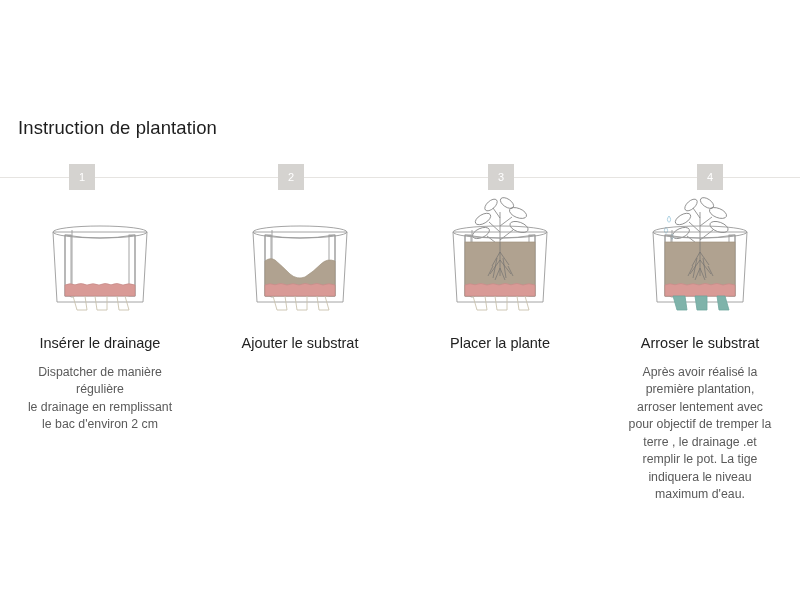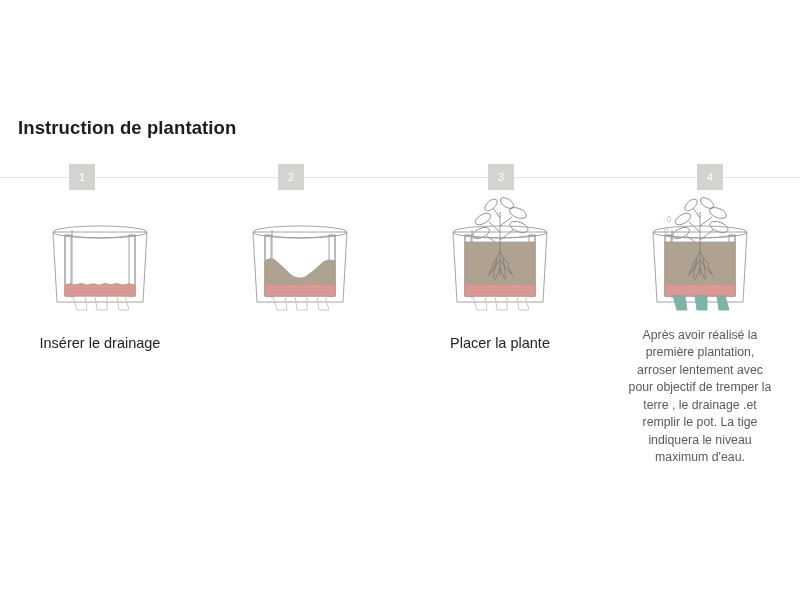--- a/index.html
+++ b/index.html
@@ -30,21 +30,21 @@
     color: #1d1d1d;
   }
   .tagline span { display: block; }
 
   
   .page-title {
     position: absolute;
     top: 117px;
     left: 18px;
     font-size: 18.5px;
-    font-weight: bold;
+    font-weight: normal;
     color: #1d1d1d;
     letter-spacing: 0.1px;
   }
 
   
   .rail {
     position: absolute;
     top: 177px;
     left: 0;
     width: 800px;
@@ -150,20 +150,24 @@
         <path d="M30 80 L100 80 L100 69 Q94 66.5 88 69 Q82 66 76 68.8 Q70 66 64 69 Q58 66.4 52 69 Q46 66.2 40 68.8 Q35 66.6 30 69 Z" fill="#d99a96" stroke="#c58b88" stroke-width="0.7"></path>
 
         <g fill="none" stroke="#c9c2ae" stroke-width="0.9">
           <path d="M38 80 L42 94 L52 94 L50 80"></path>
           <path d="M60 80 L62 94 L72 94 L72 80"></path>
           <path d="M82 80 L84 94 L94 94 L90 80"></path>
         </g>
       </svg>
     </div>
     <div class="step-title">Insérer le drainage</div>
+    <div class="step-desc">Dispatcher de manière
+régulière
+le drainage en remplissant
+le bac d'environ 2 cm</div>
   </div>
 
   <div class="col">
     <div class="art">
       <svg width="130" height="100" viewBox="0 0 130 100">
         <g fill="none" stroke="#9a9a9a" stroke-width="0.9">
           <path d="M18 16 L22 86 L108 86 L112 16 Z"></path>
           <ellipse cx="65" cy="16" rx="47" ry="6"></ellipse>
           <path d="M30 19 L30 80 L100 80 L100 19"></path>
           <path d="M30 19 Q65 25 100 19"></path>
@@ -176,20 +180,21 @@
         <path d="M30 80 L100 80 L100 45 Q92 42 86 48 Q78 56 70 61 Q62 64 55 58 Q47 50 40 44 Q35 41 30 45 Z" fill="#b0a290" stroke="#a1937f" stroke-width="0.7"></path>
 
         <path d="M30 80 L100 80 L100 69 Q94 66.5 88 69 Q82 66 76 68.8 Q70 66 64 69 Q58 66.4 52 69 Q46 66.2 40 68.8 Q35 66.6 30 69 Z" fill="#d99a96" stroke="#c58b88" stroke-width="0.7"></path>
         <g fill="none" stroke="#c9c2ae" stroke-width="0.9">
           <path d="M38 80 L42 94 L52 94 L50 80"></path>
           <path d="M60 80 L62 94 L72 94 L72 80"></path>
           <path d="M82 80 L84 94 L94 94 L90 80"></path>
         </g>
       </svg>
     </div>
+    <div class="step-title">Ajouter le substrat</div>
   </div>
 
   <div class="col">
     <div class="art">
       <svg width="130" height="120" viewBox="0 0 130 120">
 
         <g fill="none" stroke="#7a7a7a" stroke-width="0.75">
           <path d="M65 58 L65 16"></path>
           <path d="M65 50 L52 40"></path>
             <path d="M65 44 L78 34"></path>
@@ -281,20 +286,21 @@
         </g>
         <path d="M30 100 L100 100 L100 89 Q94 86.5 88 89 Q82 86 76 88.8 Q70 86 64 89 Q58 86.4 52 89 Q46 86.2 40 88.8 Q35 86.6 30 89 Z" fill="#d99a96" stroke="#c58b88" stroke-width="0.7"></path>
 
         <g stroke="#6fa79e" stroke-width="0.8" fill="#7fb3aa">
           <path d="M38 100 L42 114 L52 114 L50 100 Z"></path>
           <path d="M60 100 L62 114 L72 114 L72 100 Z"></path>
           <path d="M82 100 L84 114 L94 114 L90 100 Z"></path>
         </g>
       </svg>
     </div>
+    <div class="step-title">Arroser le substrat</div>
     <div class="step-desc">Après avoir réalisé la
 première plantation,
 arroser lentement avec
 pour objectif de tremper la
 terre , le drainage .et
 remplir le pot. La tige
 indiquera le niveau
 maximum d'eau.</div>
   </div>
 

